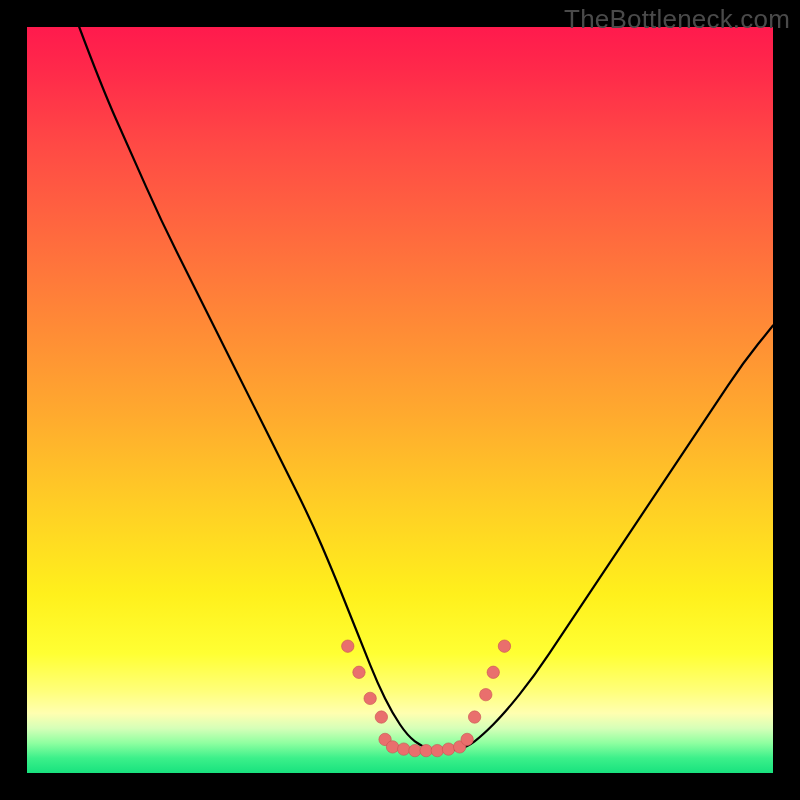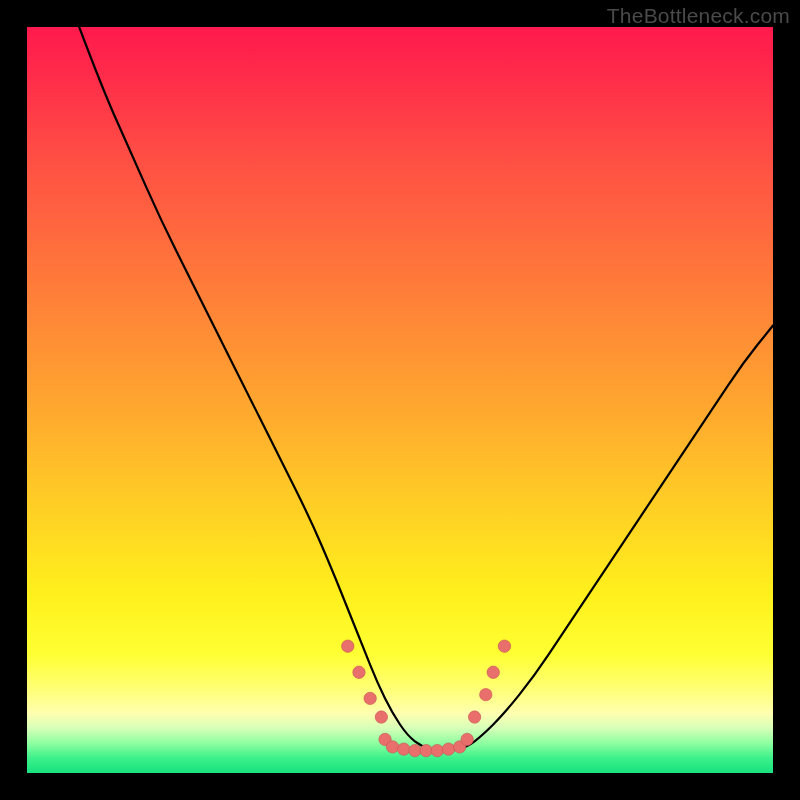--- a/index.html
+++ b/index.html
@@ -46,21 +46,21 @@
       #8effa0 96%,
       #3cf08a 98%,
       #18e27e 100%
     );
   }
   .watermark {
     position: absolute;
     top: 4px;
     right: 10px;
     color: #4a4a4a;
-    font-size: 21px;
+    font-size: 26px;
     font-weight: 400;
     letter-spacing: 0.2px;
     user-select: none;
   }
   svg.curve {
     position: absolute;
     inset: 0;
   }
 </style>
 </head>

